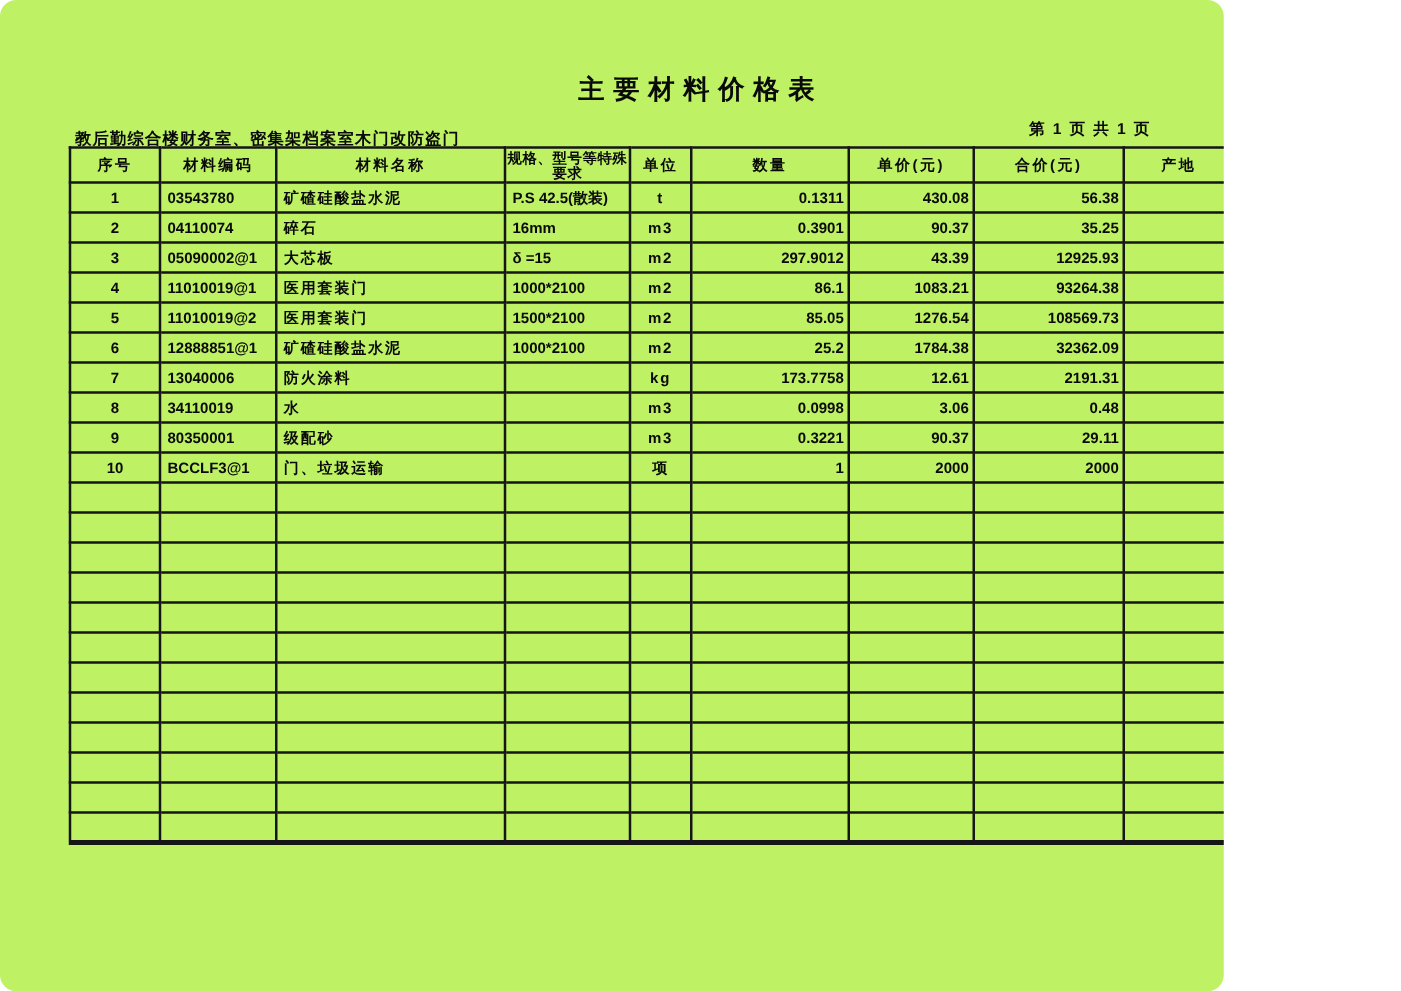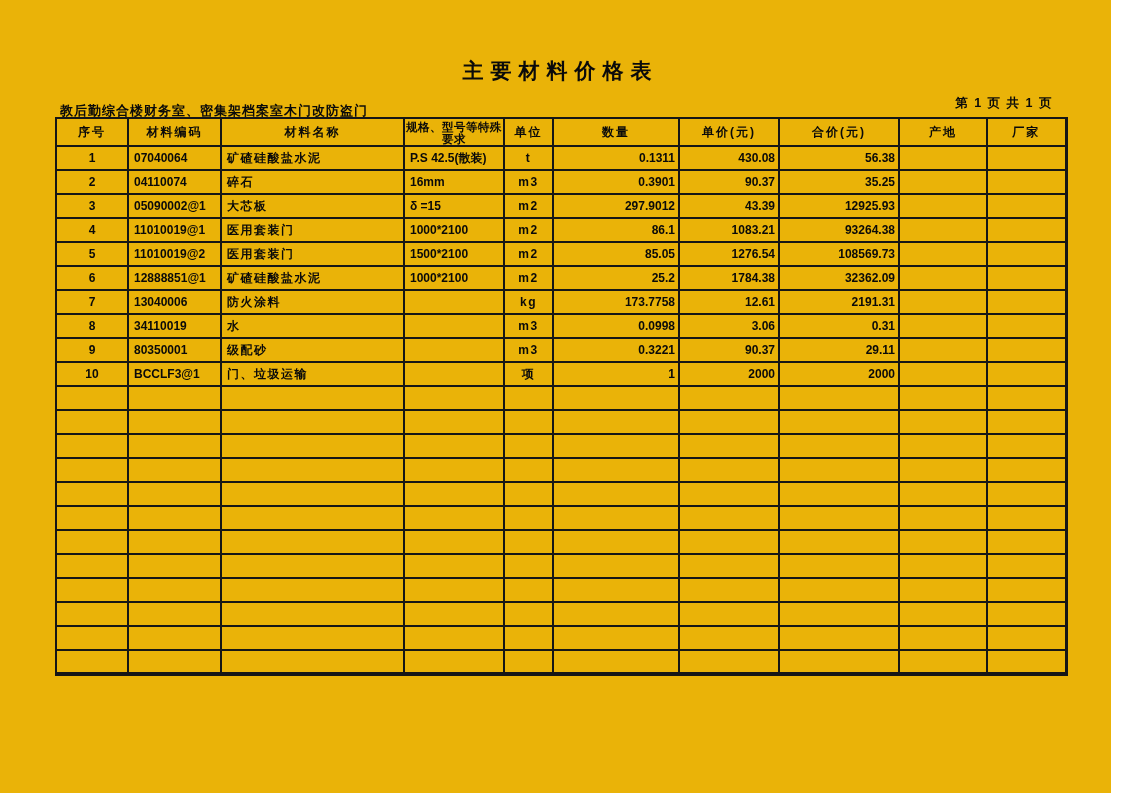--- a/index.html
+++ b/index.html
@@ -2,21 +2,21 @@
 <html><head>
 <meta charset="utf-8">
 <style>
   html,body{margin:0;padding:0;background:#ffffff;}
   body{
     width:1121px;height:793px;
     font-family:"Liberation Sans","DejaVu Sans",sans-serif;
     font-weight:bold;color:#0a0a0a;
     -webkit-font-smoothing:antialiased;
   }
-  .sheet{position:relative;width:1111px;height:793px;overflow:hidden;background:#eab308;}
+  .sheet{position:relative;width:979px;height:793px;overflow:hidden;background:#bef264;border-radius:13px;}
 
   .doc-title{
     position:absolute;top:57px;left:0;width:1121px;
     text-align:center;font-size:21px;letter-spacing:7px;
     white-space:nowrap;
   }
   .proj-line1{
     position:absolute;left:60px;top:88px;width:1010px;
     font-size:13px;letter-spacing:1px;white-space:nowrap;line-height:15px;
   }
@@ -83,21 +83,21 @@
         <th>数量</th>
         <th>单价(元)</th>
         <th>合价(元)</th>
         <th>产地</th>
         <th>厂家</th>
       </tr>
     </thead>
     <tbody>
         <tr>
           <td class="c">1</td>
-          <td class="l">07040064</td>
+          <td class="l">03543780</td>
           <td class="l zh">矿碴硅酸盐水泥</td>
           <td class="l">P.S 42.5(散装)</td>
           <td class="c zh">t</td>
           <td class="r">0.1311</td>
           <td class="r">430.08</td>
           <td class="r">56.38</td>
           <td class="c"></td>
           <td class="c"></td>
         </tr>
         <tr>
@@ -173,21 +173,21 @@
           <td class="c"></td>
         </tr>
         <tr>
           <td class="c">8</td>
           <td class="l">34110019</td>
           <td class="l zh">水</td>
           <td class="l"></td>
           <td class="c zh">m3</td>
           <td class="r">0.0998</td>
           <td class="r">3.06</td>
-          <td class="r">0.31</td>
+          <td class="r">0.48</td>
           <td class="c"></td>
           <td class="c"></td>
         </tr>
         <tr>
           <td class="c">9</td>
           <td class="l">80350001</td>
           <td class="l zh">级配砂</td>
           <td class="l"></td>
           <td class="c zh">m3</td>
           <td class="r">0.3221</td>

